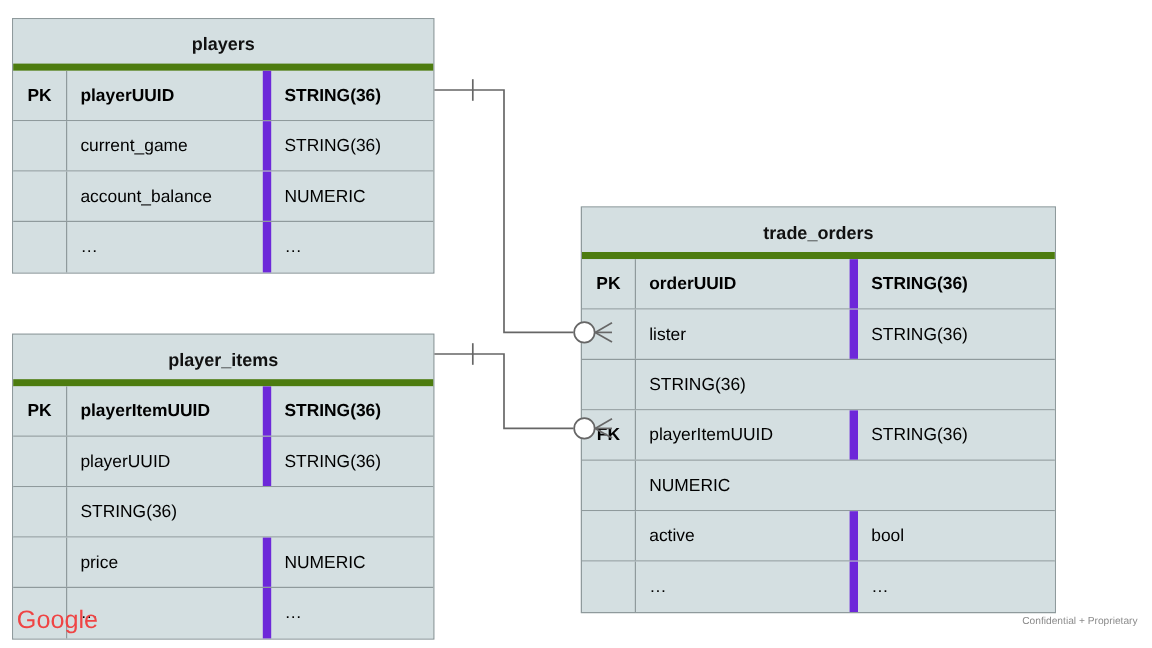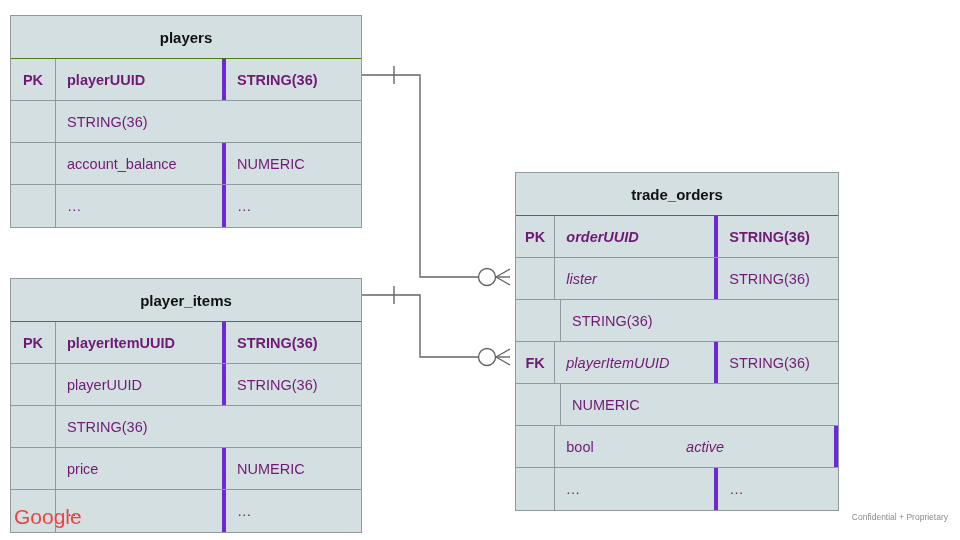--- a/index.html
+++ b/index.html
@@ -27,74 +27,74 @@
     border-collapse: collapse;
   }
   .entity .title {
     box-sizing: border-box;
     height: 43px;
     line-height: 43px;
     text-align: center;
     font-weight: bold;
     font-size: 15px;
     color: #111111;
-    border-bottom: 1px solid #4d7c0f;
+    border-bottom: 6px solid #4d7c0f;
     background: #d4dfe1;
     white-space: nowrap;
   }
   .row {
     display: flex;
     box-sizing: border-box;
     height: 42px;
     border-bottom: 1px solid #8f9a9c;
     background: #d4dfe1;
   }
   .row.last {
     border-bottom: none;
   }
   .cell {
     box-sizing: border-box;
     display: flex;
     align-items: center;
     font-size: 14.5px;
-    color: #701a75;
+    color: #000000;
     white-space: nowrap;
     overflow: hidden;
   }
   .cell.key {
     justify-content: center;
     font-weight: bold;
     border-right: 1px solid #8f9a9c;
   }
   .cell.name {
     padding-left: 11px;
-    border-right: 4px solid #6d28d9;
+    border-right: 7px solid #6d28d9;
   }
   .cell.type {
     padding-left: 11px;
   }
   .row.pk .cell.name,
   .row.pk .cell.type {
     font-weight: bold;
   }
 
   
   #tbl-players      { left: 10px;  top: 15px;  width: 352px; }
   #tbl-player-items { left: 10px;  top: 234px; width: 352px; margin-top: 44px; }
-  #tbl-trade-orders { left: 515px; top: 172px; width: 324px; }
+  #tbl-trade-orders { left: 484px; top: 172px; width: 396px; }
 
   #tbl-players .cell.key,
   #tbl-player-items .cell.key      { width: 45px; }
   #tbl-players .cell.name,
   #tbl-player-items .cell.name     { width: 170px; }
   #tbl-players .cell.type,
   #tbl-player-items .cell.type     { width: 135px; }
 
   #tbl-trade-orders .cell.key  { width: 45px; }
-  #tbl-trade-orders .cell.name { width: 185px; font-style: italic; }
+  #tbl-trade-orders .cell.name { width: 185px; }
   #tbl-trade-orders .cell.type { width: 136px; }
 
   
   #connectors {
     position: absolute;
     left: 0;
     top: 0;
     width: 960px;
     height: 540px;
     pointer-events: none;
@@ -127,20 +127,21 @@
   <div class="entity" id="tbl-players">
     <div class="title">players</div>
 
     <div class="row pk">
       <div class="cell key">PK</div>
       <div class="cell name">playerUUID</div>
       <div class="cell type">STRING(36)</div>
     </div>
     <div class="row">
       <div class="cell key"></div>
+      <div class="cell name">current_game</div>
       <div class="cell type">STRING(36)</div>
     </div>
     <div class="row">
       <div class="cell key"></div>
       <div class="cell name">account_balance</div>
       <div class="cell type">NUMERIC</div>
     </div>
     <div class="row last">
       <div class="cell key"></div>
       <div class="cell name">…</div>
@@ -198,22 +199,22 @@
       <div class="cell key">FK</div>
       <div class="cell name">playerItemUUID</div>
       <div class="cell type">STRING(36)</div>
     </div>
     <div class="row">
       <div class="cell key"></div>
       <div class="cell type">NUMERIC</div>
     </div>
     <div class="row">
       <div class="cell key"></div>
+      <div class="cell name">active</div>
       <div class="cell type">bool</div>
-      <div class="cell name">active</div>
     </div>
     <div class="row last">
       <div class="cell key"></div>
       <div class="cell name">…</div>
       <div class="cell type">…</div>
     </div>
   </div>
 
   <svg id="connectors" viewBox="0 0 960 540">
     <g fill="none" stroke="#666666" stroke-width="1.4">

